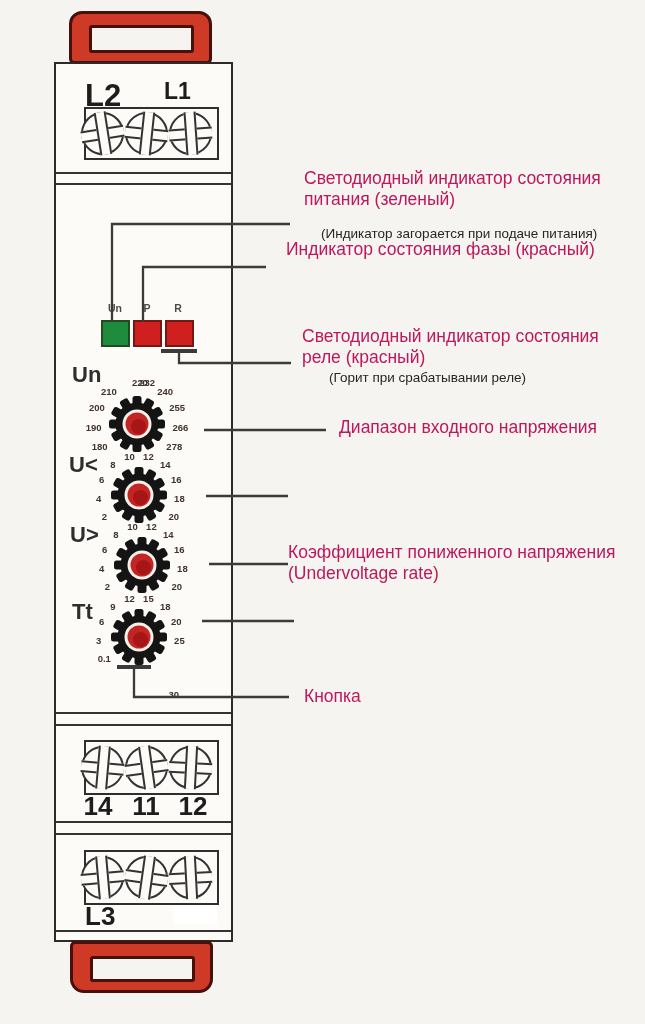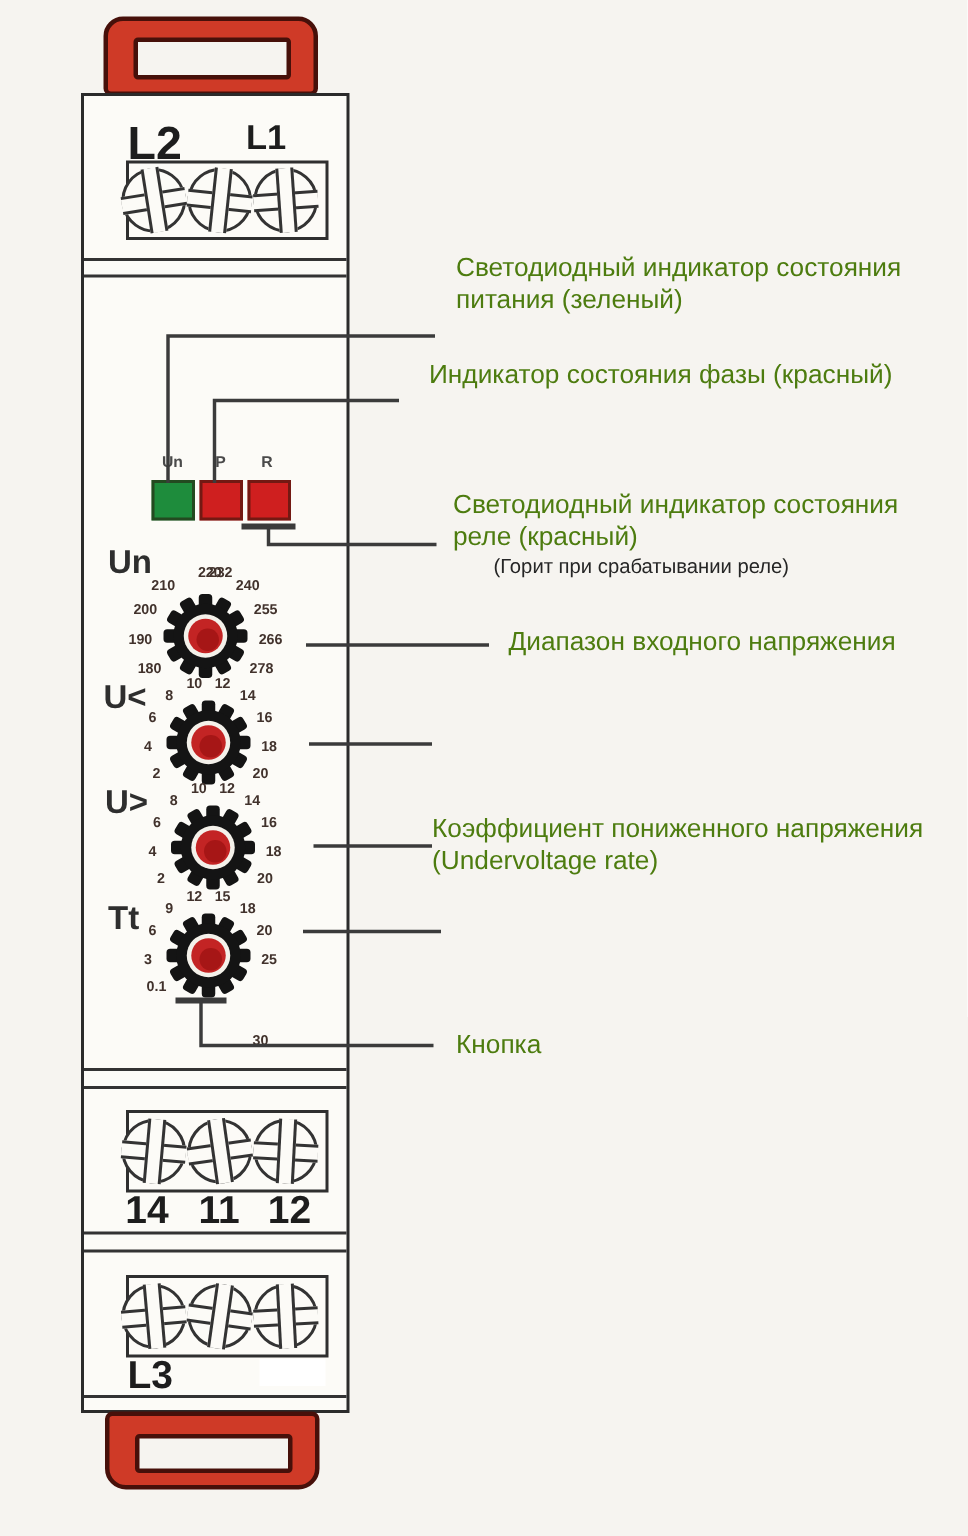--- a/index.html
+++ b/index.html
@@ -39,21 +39,21 @@
   .led{position:absolute;top:256px;width:29px;height:27px;box-sizing:border-box;border:2px solid rgba(40,20,10,.55);}
   
   .klabel{position:absolute;font-size:22px;font-weight:bold;color:#2e2e2e;}
   .knob-svg{position:absolute;}
   .scaleval{position:absolute;font-size:9.5px;font-weight:bold;color:#41322c;white-space:nowrap;transform:translate(-50%,-50%);}
   .erase{position:absolute;left:117px;top:842px;width:44px;height:18px;background:#ffffff;}
   
   .callouts{position:absolute;left:0;top:0;pointer-events:none;}
   
   .ann{position:absolute;white-space:pre-line;}
-  .ann-title{font-size:17.5px;line-height:20.5px;color:#4d7c0f;}
+  .ann-title{font-size:17.5px;line-height:20.5px;color:#be185d;}
   .ann-note{font-size:13.5px;line-height:15.5px;color:#262626;}
   .a1t{left:304px;top:168px;}
   .a1n{left:321px;top:226px;}
   .a2t{left:286px;top:239px;}
   .a2n{left:280px;top:260px;}
   .a3t{left:302px;top:326px;}
   .a3n{left:329px;top:370px;}
   .a4t{left:339px;top:417px;}
   .a5t{left:297px;top:485px;font-size:17px;}
   .a6t{left:288px;top:542px;}
@@ -276,20 +276,21 @@
       <line x1="206" y1="496" x2="288" y2="496"></line>
       <line x1="209" y1="564" x2="288" y2="564"></line>
       <line x1="202" y1="621" x2="294" y2="621"></line>
       <line x1="117" y1="667" x2="151" y2="667" stroke-width="4"></line>
       <polyline points="134,667 134,697 289,697"></polyline>
     </g>
   </svg>
 
   <div class="ann ann-title a1t">Светодиодный индикатор состояния
 питания (зеленый)</div>
+  <div class="ann ann-note  a1n">(Индикатор загорается при подаче питания)</div>
   <div class="ann ann-title a2t">Индикатор состояния фазы (красный)</div>
   <div class="ann ann-title a3t">Светодиодный индикатор состояния
 реле (красный)</div>
   <div class="ann ann-note  a3n">(Горит при срабатывании реле)</div>
   <div class="ann ann-title a4t">Диапазон входного напряжения</div>
   <div class="ann ann-title a6t">Коэффициент пониженного напряжения
 (Undervoltage rate)</div>
   <div class="ann ann-title a8t">Кнопка</div>
 
 </div>

